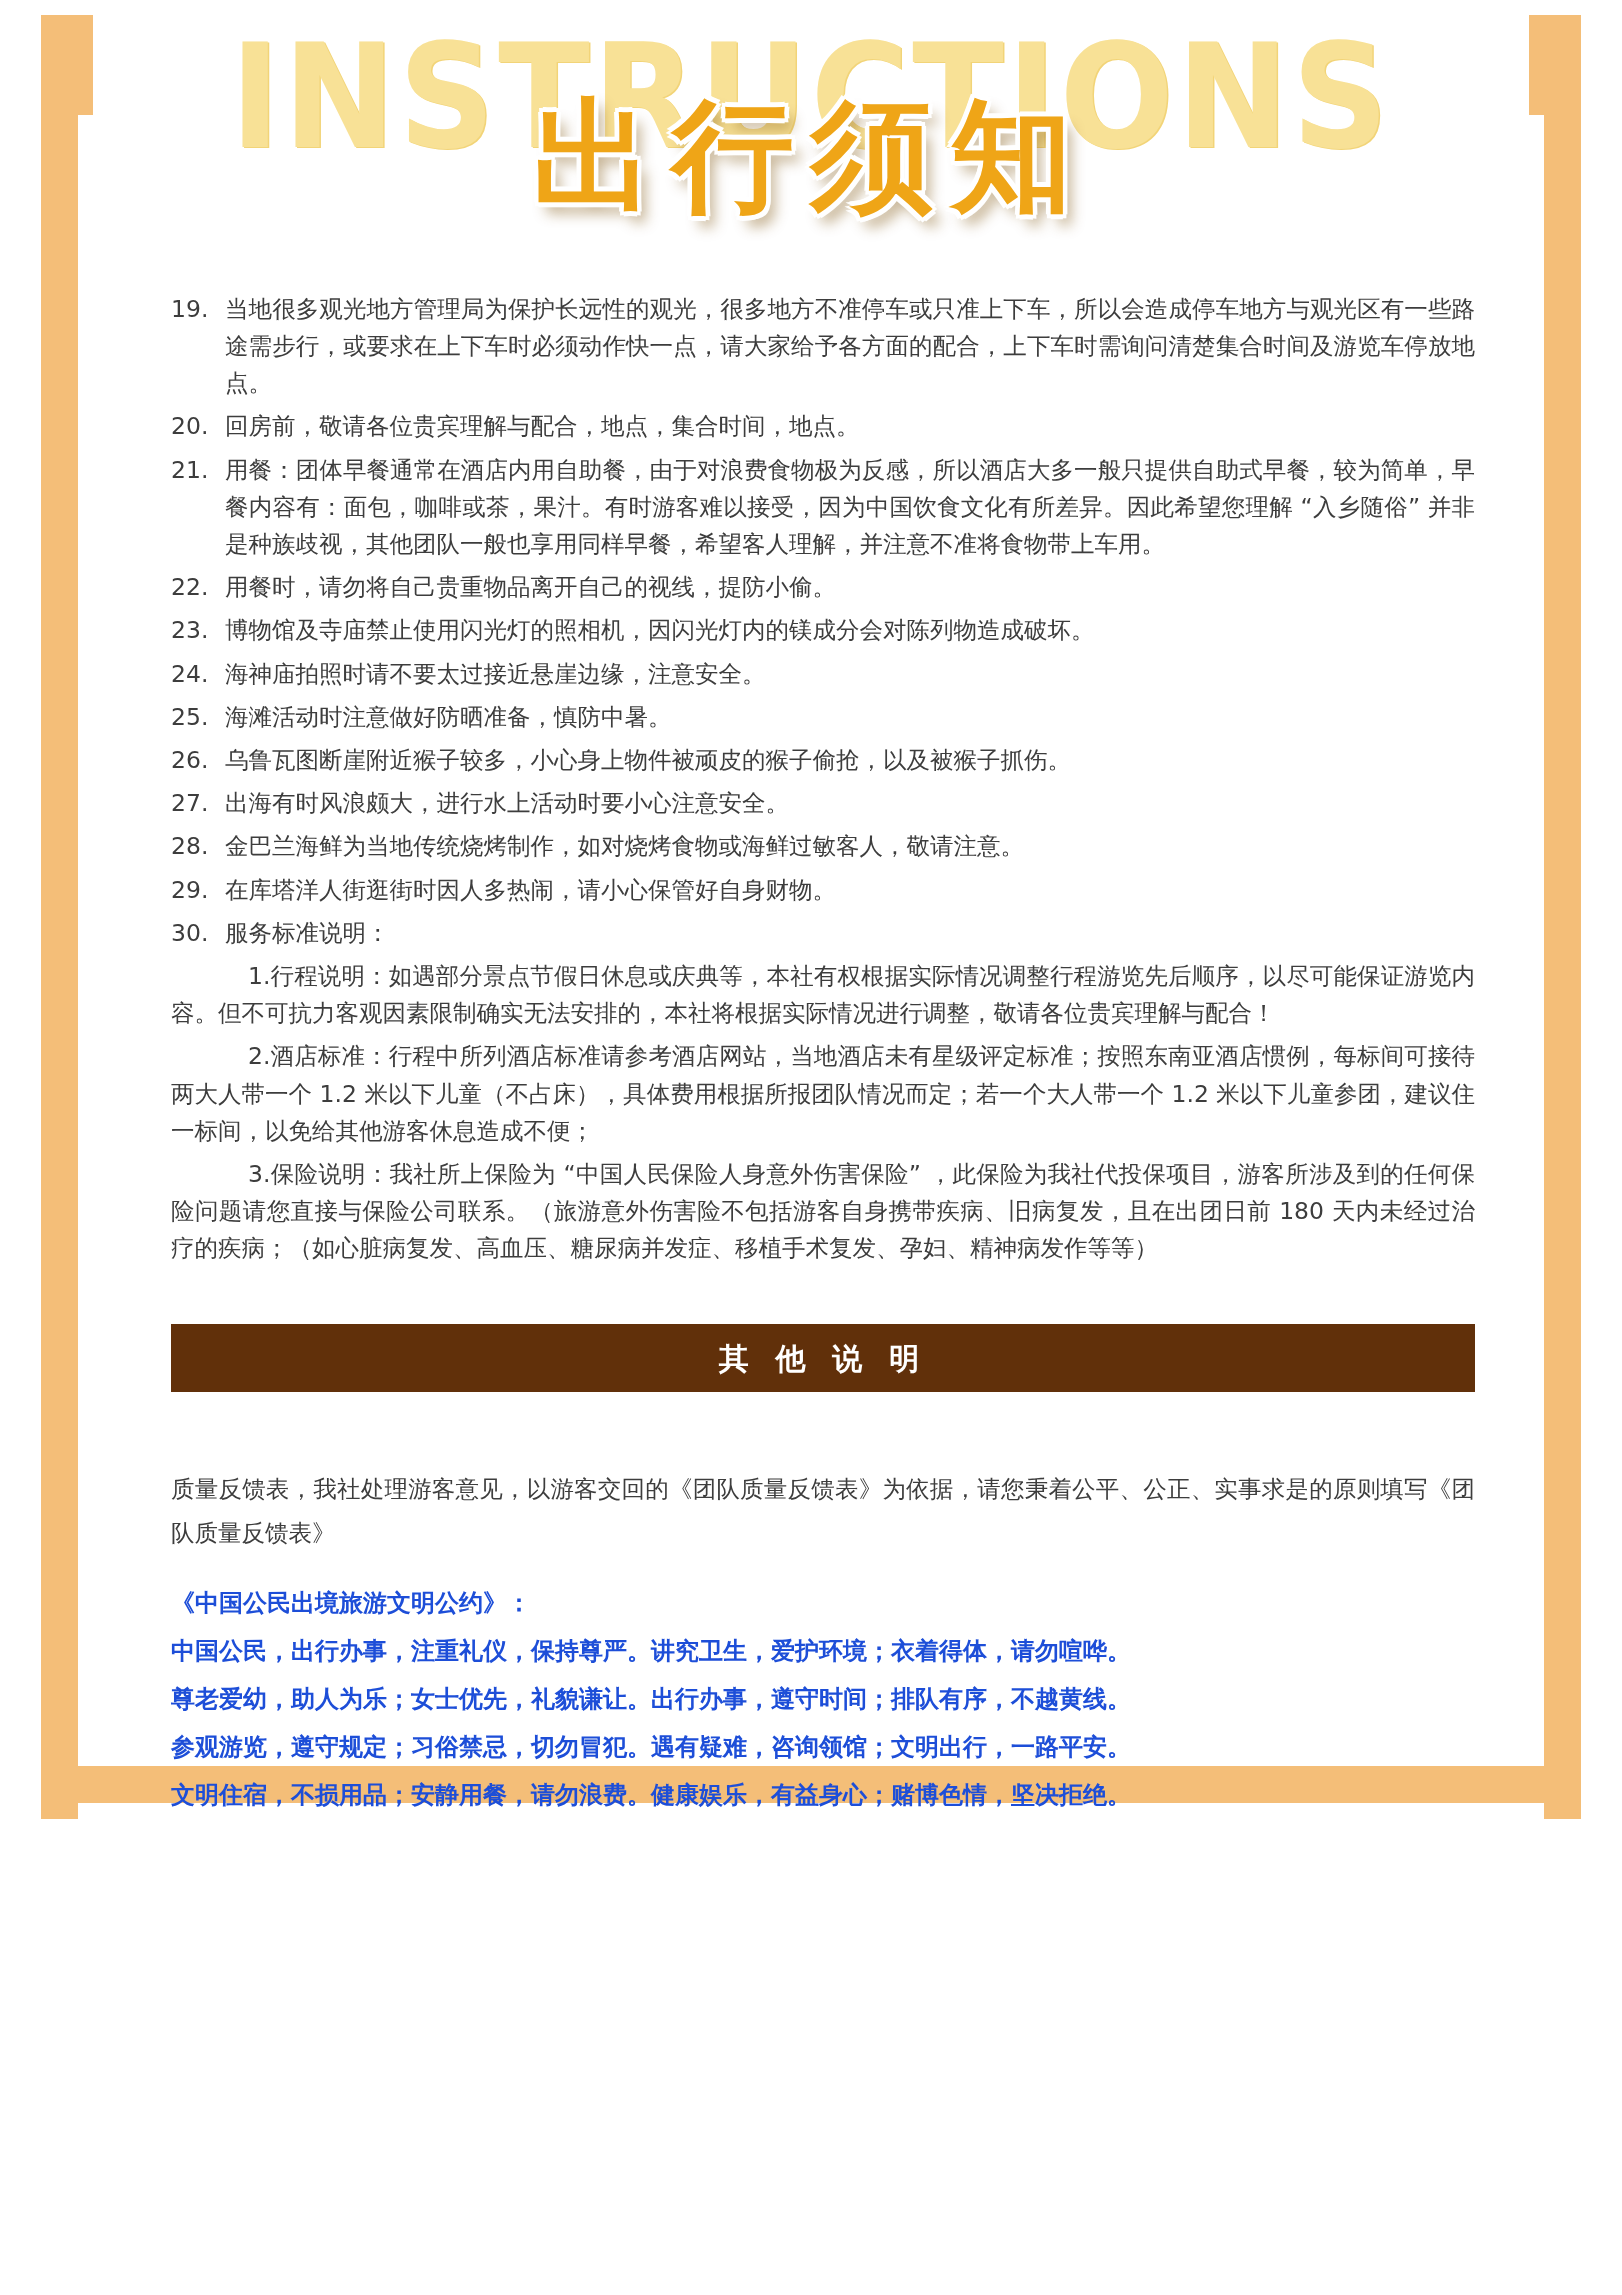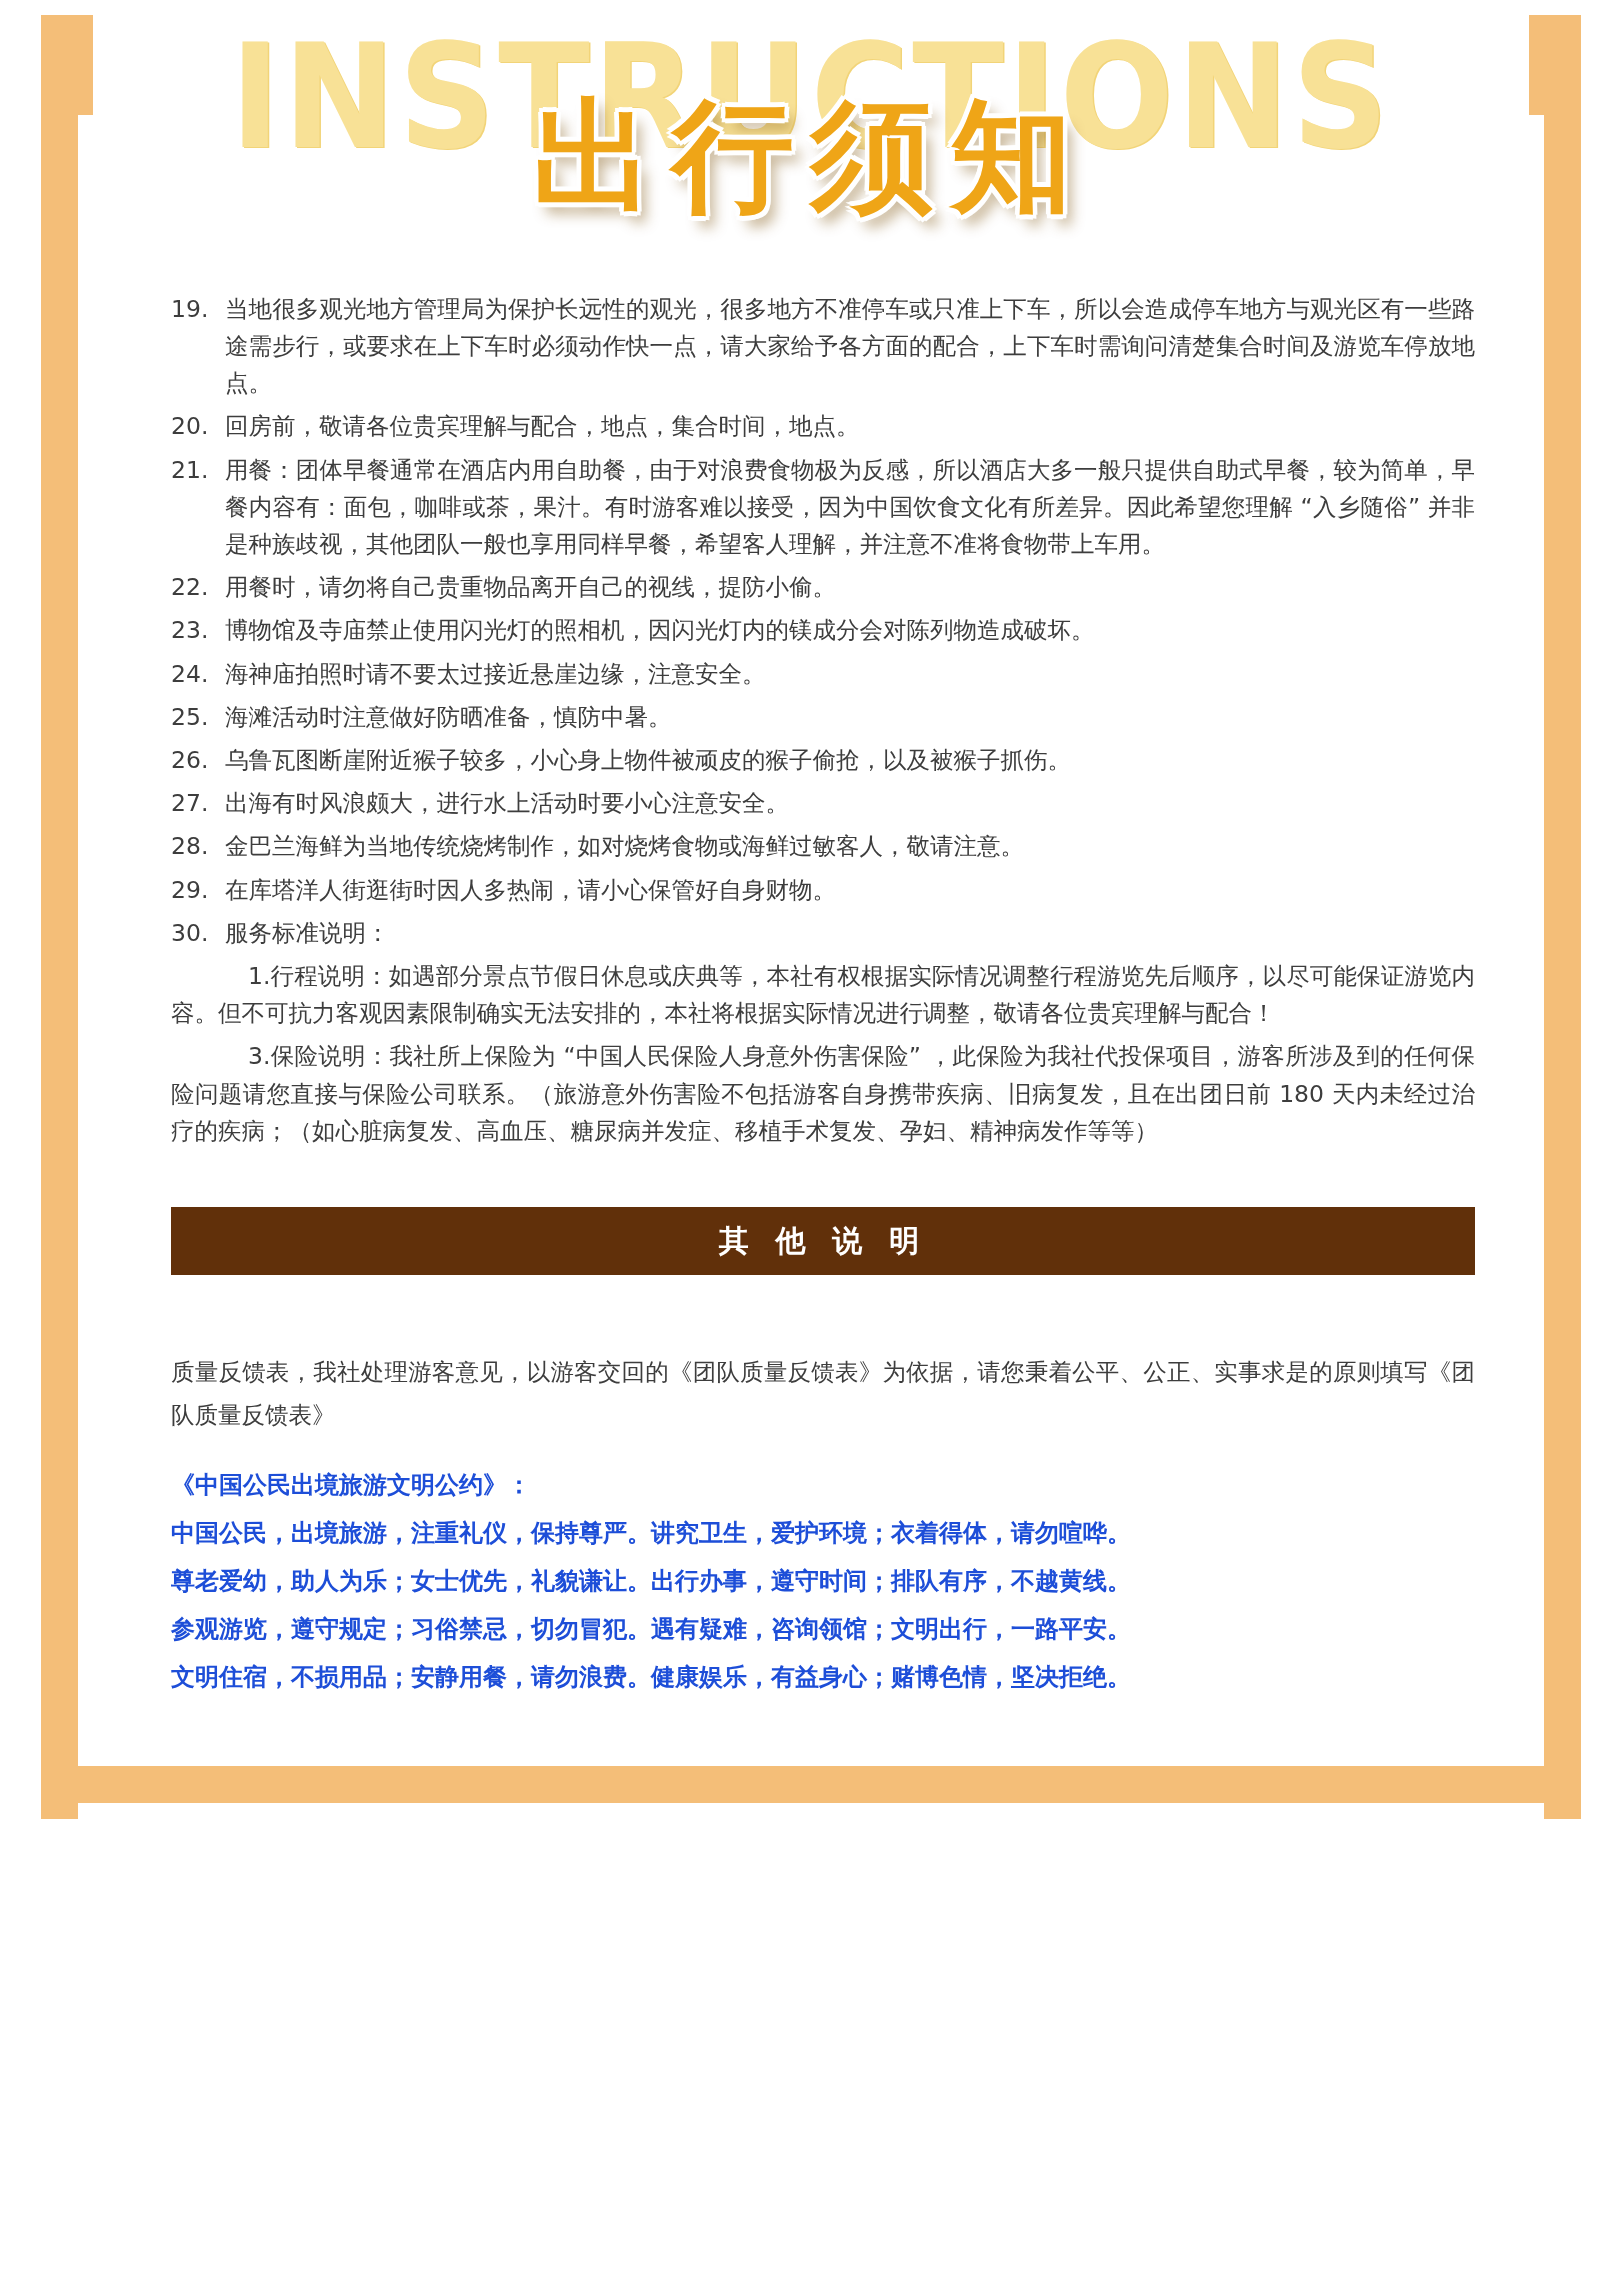--- a/index.html
+++ b/index.html
@@ -146,29 +146,30 @@
         <span class="num">29.</span>
         <span class="txt">在库塔洋人街逛街时因人多热闹，请小心保管好自身财物。</span>
       </li>
       <li class="item">
         <span class="num">30.</span>
         <span class="txt">服务标准说明：</span>
       </li>
     </ol>
 
     <p class="subpara">1.行程说明：如遇部分景点节假日休息或庆典等，本社有权根据实际情况调整行程游览先后顺序，以尽可能保证游览内容。但不可抗力客观因素限制确实无法安排的，本社将根据实际情况进行调整，敬请各位贵宾理解与配合！</p>
+    <p class="subpara">2.酒店标准：行程中所列酒店标准请参考酒店网站，当地酒店未有星级评定标准；按照东南亚酒店惯例，每标间可接待两大人带一个 1.2 米以下儿童（不占床），具体费用根据所报团队情况而定；若一个大人带一个 1.2 米以下儿童参团，建议住一标间，以免给其他游客休息造成不便；</p>
     <p class="subpara">3.保险说明：我社所上保险为 “中国人民保险人身意外伤害保险” ，此保险为我社代投保项目，游客所涉及到的任何保险问题请您直接与保险公司联系。（旅游意外伤害险不包括游客自身携带疾病、旧病复发，且在出团日前 180 天内未经过治疗的疾病；（如心脏病复发、高血压、糖尿病并发症、移植手术复发、孕妇、精神病发作等等）</p>
 
     <div class="banner">
       <span>其 他 说 明</span>
     </div>
 
     <p class="feedback">质量反馈表，我社处理游客意见，以游客交回的《团队质量反馈表》为依据，请您秉着公平、公正、实事求是的原则填写《团队质量反馈表》</p>
 
     <div class="conv-title">《中国公民出境旅游文明公约》：</div>
-    <div class="conv-line">中国公民，出境旅游，注重礼仪，保持尊严。讲究卫生，爱护环境；衣着得体，请勿喧哗。</div>
+    <div class="conv-line">中国公民，出行办事，注重礼仪，保持尊严。讲究卫生，爱护环境；衣着得体，请勿喧哗。</div>
     <div class="conv-line">尊老爱幼，助人为乐；女士优先，礼貌谦让。出行办事，遵守时间；排队有序，不越黄线。</div>
     <div class="conv-line">参观游览，遵守规定；习俗禁忌，切勿冒犯。遇有疑难，咨询领馆；文明出行，一路平安。</div>
     <div class="conv-line">文明住宿，不损用品；安静用餐，请勿浪费。健康娱乐，有益身心；赌博色情，坚决拒绝。</div>
 
   </main>
 </div>
 
 
 </body></html>

